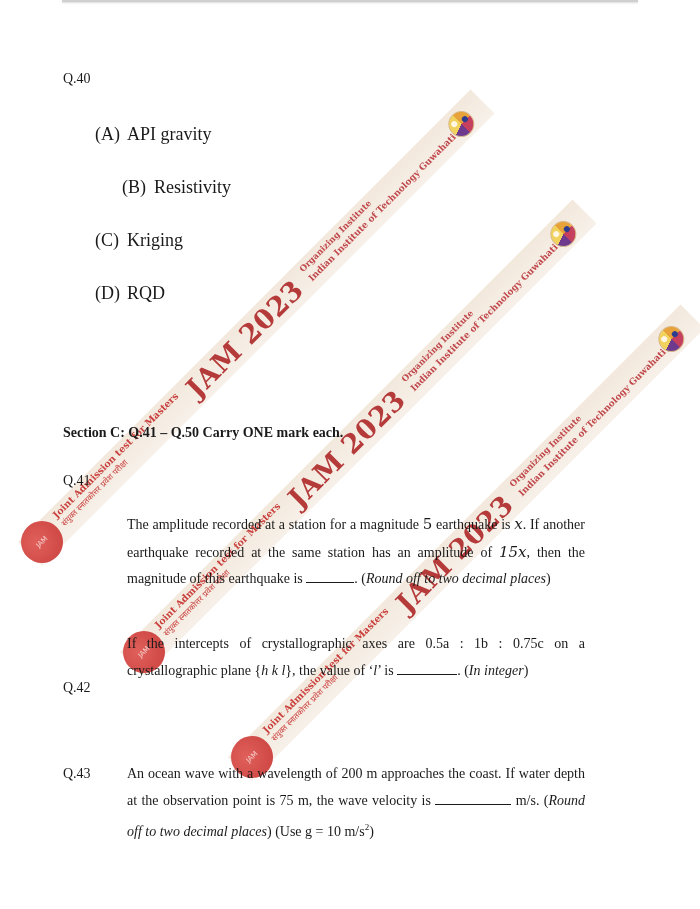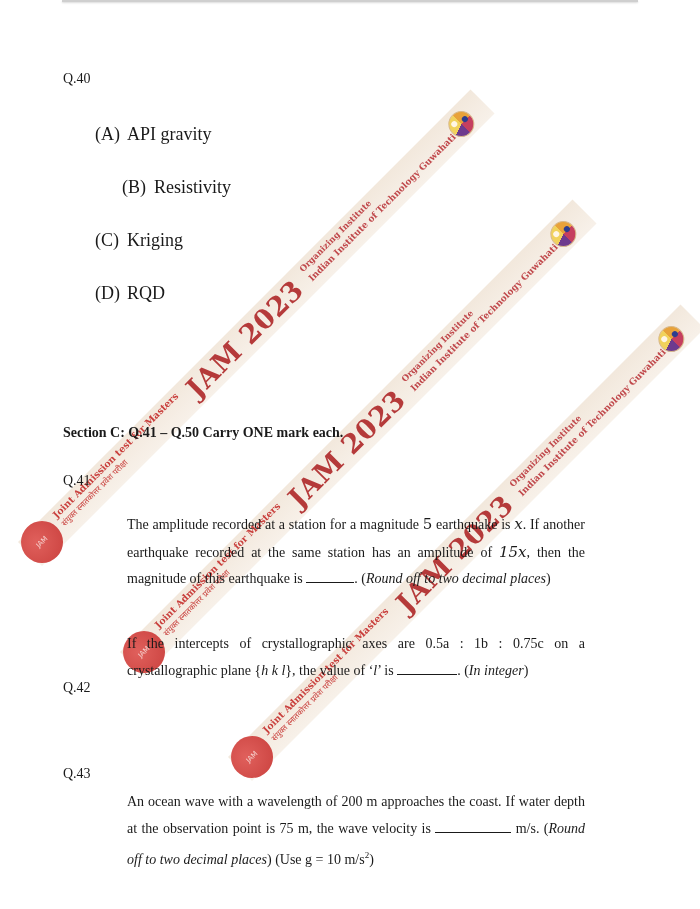--- a/index.html
+++ b/index.html
@@ -133,17 +133,17 @@
   <div class="q-text" style="top:470px;margin-top:41px;">
     <span>The amplitude recorded at a station for a magnitude </span><span class="math">5</span><span> earthquake is </span><span class="math-i">x</span><span>. If another earthquake recorded at the same station has an amplitude of </span><span class="math-i">15x</span><span>, then the magnitude of this earthquake is </span><span class="blank" style="width:48px;"></span><span>. (</span><i>Round off to two decimal places</i><span>)</span>
   </div>
 
   <div class="q-num" style="top:636px;margin-top:44px;">Q.42</div>
   <div class="q-text" style="top:631px;">
     <span>If the intercepts of crystallographic axes are 0.5a : 1b : 0.75c on a crystallographic plane {</span><i>h k l</i><span>}, the value of ‘</span><i>l</i><span>’ is </span><span class="blank" style="width:60px;"></span><span>. (</span><i>In integer</i><span>)</span>
   </div>
 
   <div class="q-num" style="top:766px;">Q.43</div>
-  <div class="q-text" style="top:761px;margin-top:28px;">
+  <div class="q-text" style="top:761px;">
     <span>An ocean wave with a wavelength of 200 m approaches the coast. If water depth at the observation point is 75 m, the wave velocity is </span><span class="blank" style="width:76px;"></span><span> m/s. (</span><i>Round off to two decimal places</i><span>) (Use g = 10 m/s</span><sup>2</sup><span>)</span>
   </div>
 
 </div>
 
 </body></html>

